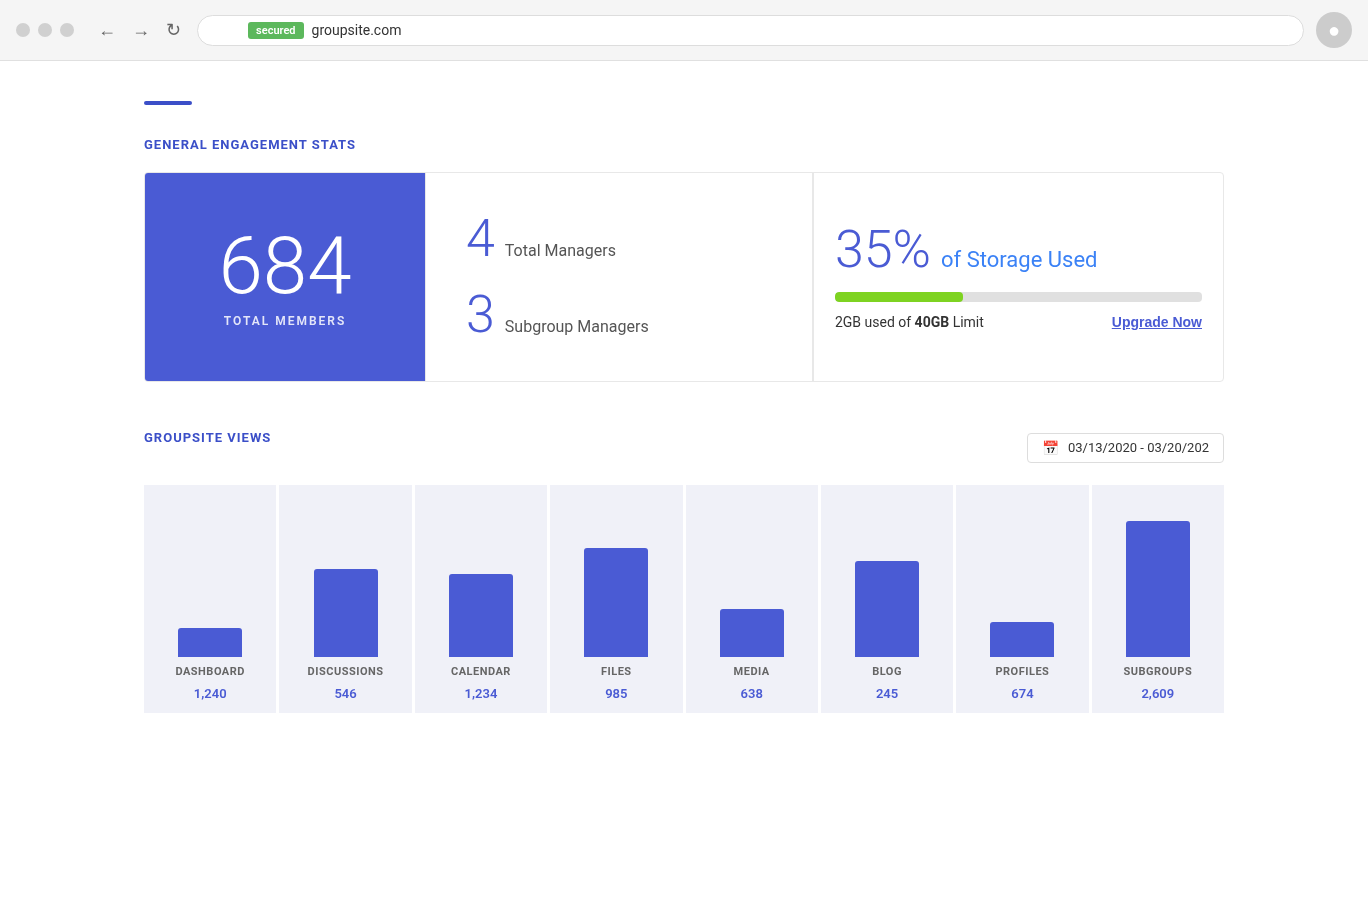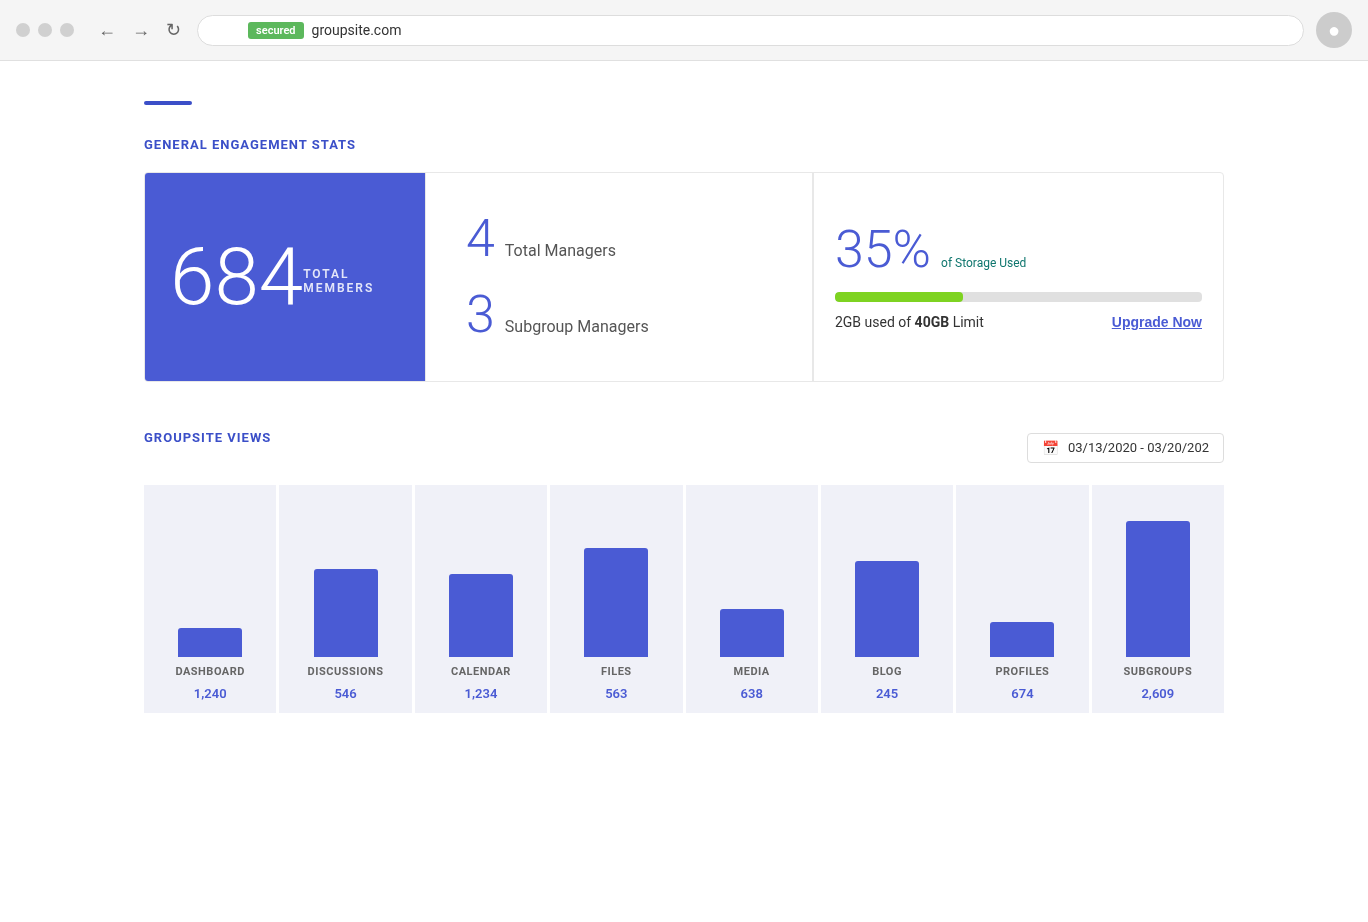--- a/index.html
+++ b/index.html
@@ -123,20 +123,21 @@
       overflow: hidden;
       margin-bottom: 48px;
     }
 
     
     .members-card {
       background: #4a5bd4;
       color: #fff;
       padding: 40px 25px;
       display: flex;
+      flex-direction: column;
       align-items: center;
       justify-content: center;
       min-width: 280px;
       flex: 0 0 280px;
     }
     .members-number {
       font-size: 80px;
       font-weight: 300;
       line-height: 1;
       color: #fff;
@@ -193,22 +194,22 @@
       gap: 10px;
       margin-bottom: 16px;
     }
     .storage-percent {
       font-size: 52px;
       font-weight: 300;
       color: #4a5bd4;
       line-height: 1;
     }
     .storage-label {
-      font-size: 12px;
-      color: #0f766e;
+      font-size: 22px;
+      color: #3b82f6;
     }
     .progress-bar-container {
       background: #e0e0e0;
       border-radius: 4px;
       height: 10px;
       width: 100%;
       margin-bottom: 12px;
       overflow: hidden;
     }
     .progress-bar-fill {
@@ -405,21 +406,21 @@
           <div class="bar" style="height: 83px;"></div>
         </div>
         <div class="chart-label">CALENDAR</div>
         <div class="chart-value">1,234</div>
       </div>
       <div class="chart-column">
         <div class="bar-wrapper">
           <div class="bar" style="height: 109px;"></div>
         </div>
         <div class="chart-label">FILES</div>
-        <div class="chart-value">563</div>
+        <div class="chart-value">985</div>
       </div>
       <div class="chart-column">
         <div class="bar-wrapper">
           <div class="bar" style="height: 48px;"></div>
         </div>
         <div class="chart-label">MEDIA</div>
         <div class="chart-value">638</div>
       </div>
       <div class="chart-column">
         <div class="bar-wrapper">

